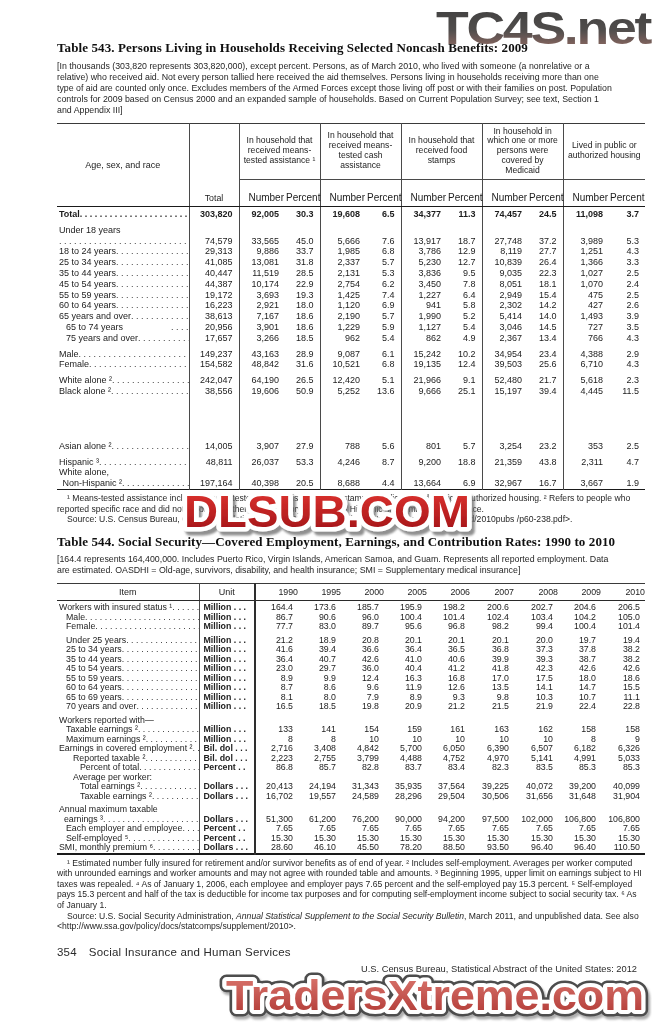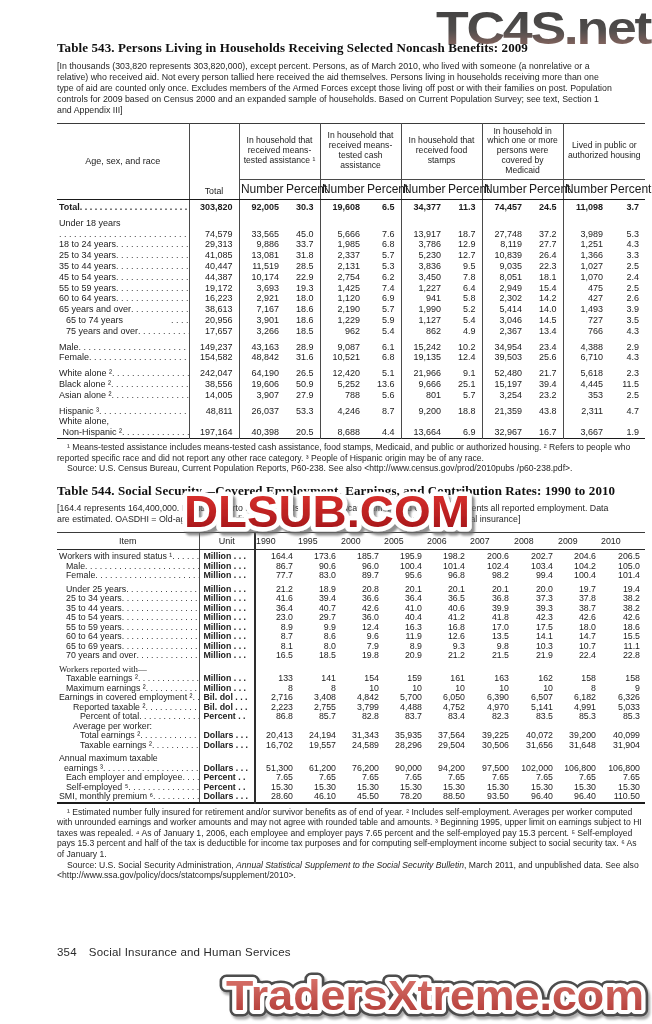--- a/index.html
+++ b/index.html
@@ -14,25 +14,25 @@
   table{border-collapse:collapse;table-layout:fixed;width:588px;}
   .tbl{border-top:1px solid #3a3a3a;}
   .tbl543{border-bottom:1.6px solid #1a1a1a;margin-bottom:3px;}
   .tbl544{border-bottom:2px solid #1a1a1a;margin-bottom:3px;}
 
   th{font-weight:400;font-size:8.8px;color:#1c1c1c;padding:0;}
   .agel{text-align:center;vertical-align:middle;font-size:9px;}
   .totl{text-align:center;vertical-align:bottom;padding-bottom:3px;}
   .grp{text-align:center;vertical-align:middle;padding:3px 3px;line-height:9.8px;font-size:8.6px;
        border-bottom:1px solid #4a4a4a;}
-  .np{text-align:center;vertical-align:bottom;padding:2px 1px 3px;font-size:12px;}
+  .np{text-align:right;vertical-align:bottom;padding:12px 1px 3px;font-size:10px;}
   .hb{border-bottom:1.8px solid #1a1a1a;}
   .h544 th{border-bottom:1.2px solid #2a2a2a;padding:3px 0 3px;}
   .h544 .item,.h544 .unith{text-align:center;font-size:9px;}
-  .h544 .yr{text-align:left;font-size:8.8px;}
+  .h544 .yr{text-align:right;font-size:8.8px;}
 
   .bl{border-left:1px solid #4a4a4a;}
   .bl2{border-left:2px solid #2e2e2e;}
 
   tbody td{font-size:9px;line-height:10.8px;padding:0;vertical-align:bottom;}
   .tbl544 tbody td{font-size:8.8px;line-height:9.5px;}
   td.num{text-align:right;padding-right:5px;font-variant-numeric:tabular-nums;}
   .tbl543 td.num{padding-right:6px;}
   td.unit{padding-left:4px;white-space:nowrap;overflow:hidden;font-size:8.6px;color:#222;font-weight:bold;}
   tr.sp td{padding-top:5px;}
@@ -386,21 +386,21 @@
             <td class="num">13.6</td>
             <td class="num bl">9,666</td>
             <td class="num">25.1</td>
             <td class="num bl">15,197</td>
             <td class="num">39.4</td>
             <td class="num bl">4,445</td>
             <td class="num">11.5</td>
           </tr>
           <tr>
             <td>
-              <div class="lw" style="padding-left: 2px;">
+              <div class="lw" style="padding-left: 2px; margin-top: 44px;">
                 <span class="lt">Asian alone ²</span>
                 <span class="dots"> . . . . . . . . . . . . . . . . . . . . . . . . . . . . . . . . . . . . . . . . . . . . . . . . . . . . . . . . . . . . . . . . . . . . . . . . . . . . . . . . . . . . . . . . . .</span>
               </div>
             </td>
             <td class="num bl">14,005</td>
             <td class="num bl">3,907</td>
             <td class="num">27.9</td>
             <td class="num bl">788</td>
             <td class="num">5.6</td>
             <td class="num bl">801</td>
@@ -700,21 +700,21 @@
             <td class="num">19.8</td>
             <td class="num">20.9</td>
             <td class="num">21.2</td>
             <td class="num">21.5</td>
             <td class="num">21.9</td>
             <td class="num">22.4</td>
             <td class="num">22.8</td>
           </tr>
           <tr class="sp">
             <td>
-              <div class="lw" style="padding-left: 2px; font-family: Liberation Serif, serif;">
+              <div class="lw" style="padding-left: 2px;">
                 <span class="lt">Workers reported with—</span>
               </div>
             </td>
             <td class="unit bl"></td>
             <td class="num bl2"></td>
             <td class="num"></td>
             <td class="num"></td>
             <td class="num"></td>
             <td class="num"></td>
             <td class="num"></td>
@@ -958,20 +958,21 @@
     </table>
 
     <p class="fn">¹ Estimated number fully insured for retirement and/or survivor benefits as of end of year. ² Includes self-employment. Averages per worker computed with unrounded earnings and worker amounts and may not agree with rounded table and amounts. ³ Beginning 1995, upper limit on earnings subject to HI taxes was repealed. ⁴ As of January 1, 2006, each employee and employer pays 7.65 percent and the self-employed pay 15.3 percent. ⁵ Self-employed pays 15.3 percent and half of the tax is deductible for income tax purposes and for computing self-employment income subject to social security tax. ⁶ As of January 1.</p>
     <p class="src"><span>Source: U.S. Social Security Administration, </span><i>Annual Statistical Supplement to the Social Security Bulletin</i><span>, March 2011, and unpublished data. See also &lt;http://www.ssa.gov/policy/docs/statcomps/supplement/2010&gt;.</span></p>
 
   </div>
 
   <div class="pgfoot">
     <span class="pgnum">354</span><span>Social Insurance and Human Services</span>
   </div>
+  <div class="credit">U.S. Census Bureau, Statistical Abstract of the United States: 2012</div>
 
   <svg id="wm-top" class="wm" width="221" height="62" viewBox="0 0 221 62">
     <defs>
       <linearGradient id="gradTop" x1="0" y1="0" x2="0" y2="1">
         <stop offset="0%" stop-color="#343434"></stop>
         <stop offset="55%" stop-color="#474443"></stop>
         <stop offset="100%" stop-color="#9a6a61"></stop>
       </linearGradient>
     </defs>
     <text class="wmtext" x="3" y="47" font-size="47" letter-spacing="-2" fill="url(#gradTop)" opacity="0.95" textLength="214" lengthAdjust="spacingAndGlyphs">TC4S.net</text>

